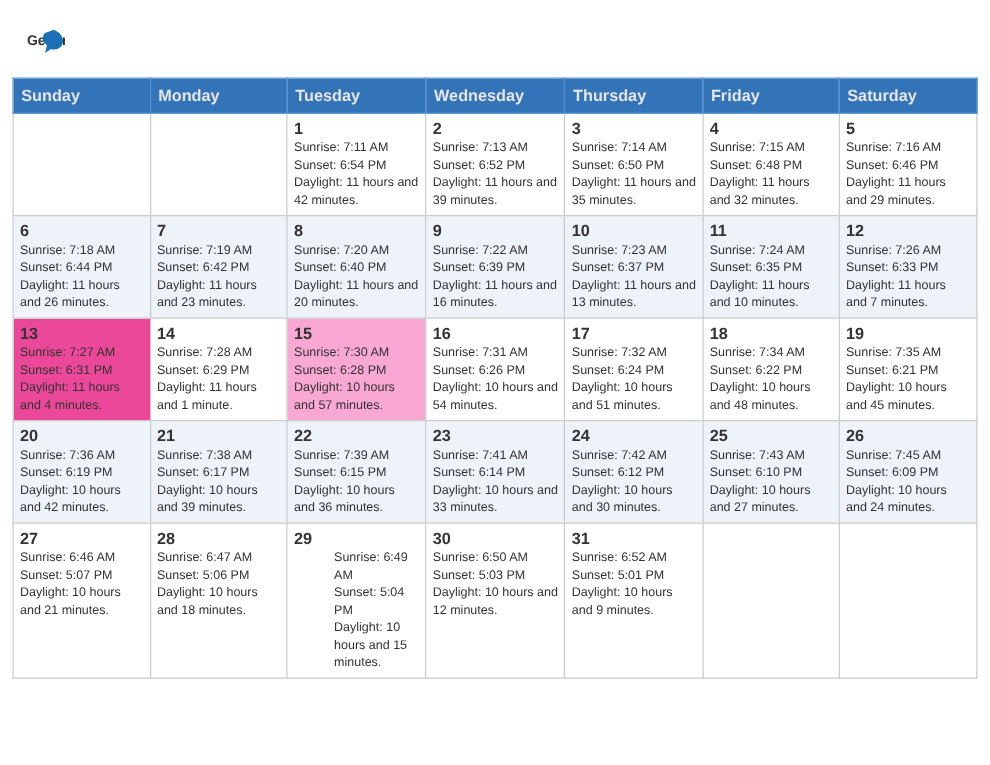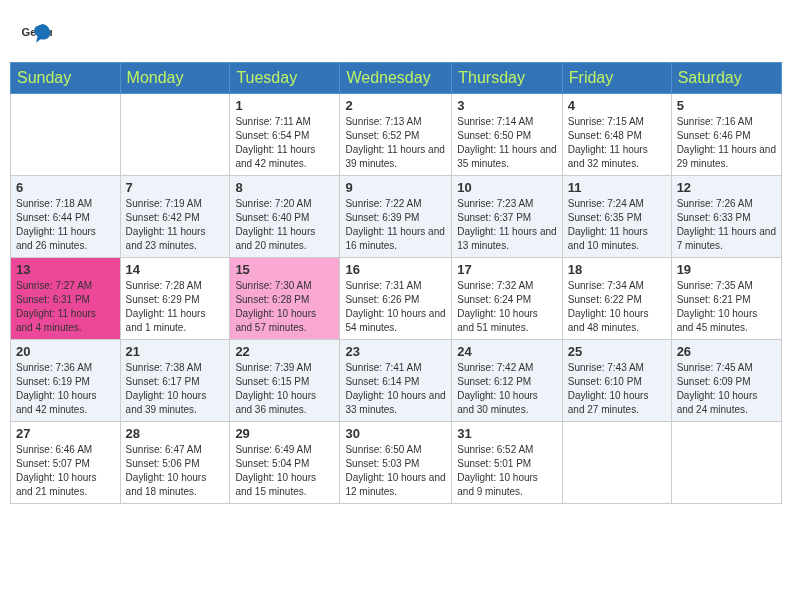--- a/index.html
+++ b/index.html
@@ -41,25 +41,25 @@
       font-size: 16px;
       color: #555;
     }
     .calendar {
       width: 100%;
       border-collapse: collapse;
       margin-top: 5px;
     }
     .calendar th {
       background-color: #3373b7;
-      color: #bef264;
+      color: #e5e5e5;
       text-align: left;
       padding: 6px 6px;
-      font-size: 16px;
-      font-weight: normal;
+      font-size: 13px;
+      font-weight: bold;
       border: 1px solid #5590cc;
     }
     .calendar td {
       border: 1px solid #ccc;
       vertical-align: top;
       padding: 4px 5px;
       width: 113px;
       min-height: 80px;
       font-size: 11px;
       color: #333;
@@ -289,21 +289,21 @@
 Daylight: 10 hours and 21 minutes.</div>
         </td>
         <td style="background: rgb(255, 255, 255);">
           <span class="day-number">28</span>
           <div class="day-info" style="white-space: pre-line;">Sunrise: 6:47 AM
 Sunset: 5:06 PM
 Daylight: 10 hours and 18 minutes.</div>
         </td>
         <td style="background: rgb(255, 255, 255);">
           <span class="day-number">29</span>
-          <div class="day-info" style="white-space: pre-line;">Sunrise: 6:49 AM
+          <div class="day-info" style="white-space: pre-line; margin-left: 32px;">Sunrise: 6:49 AM
 Sunset: 5:04 PM
 Daylight: 10 hours and 15 minutes.</div>
         </td>
         <td style="background: rgb(255, 255, 255);">
           <span class="day-number">30</span>
           <div class="day-info" style="white-space: pre-line;">Sunrise: 6:50 AM
 Sunset: 5:03 PM
 Daylight: 10 hours and 12 minutes.</div>
         </td>
         <td style="background: rgb(255, 255, 255);">

